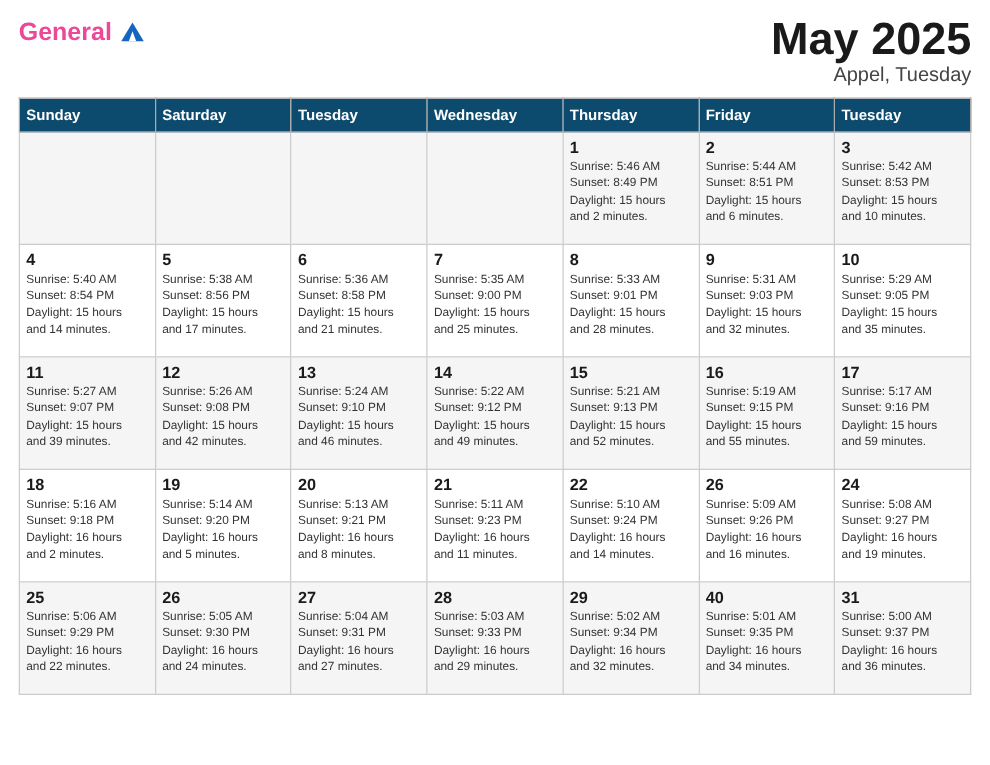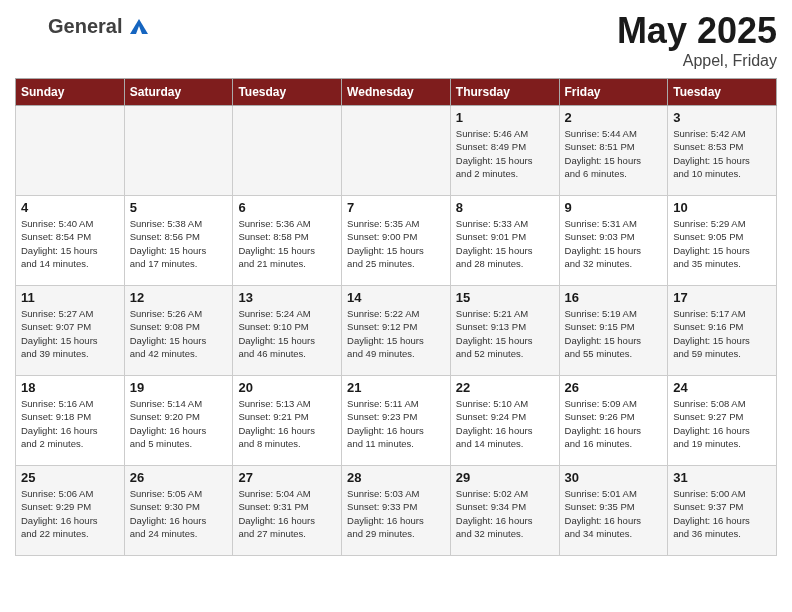--- a/index.html
+++ b/index.html
@@ -35,21 +35,21 @@
     .location {
       font-size: 16px;
       color: #444;
     }
     table {
       width: 100%;
       border-collapse: collapse;
       table-layout: fixed;
     }
     thead tr th {
-      background-color: #7f1d1d;
+      background-color: #0c4a6e;
       color: #fff;
       font-size: 12px;
       font-weight: bold;
       padding: 6px 5px;
       text-align: left;
       border: 1px solid #aaa;
     }
     tbody tr td {
       border: 1px solid #ccc;
       vertical-align: top;
@@ -78,31 +78,31 @@
       background: #f5f5f5 !important;
     }
   </style>
 </head>
 <body>
 
 <div class="container">
   <div class="header">
     <div class="logo">
       <div style="display:flex;flex-direction:column;line-height:1.1;">
-        <span style="font-size:20px;font-weight:bold;color:#404040;margin-left:33px;">General
+        <span style="font-size:20px;font-weight:bold;color:#ec4899;">General
           <svg width="22" height="22" viewBox="0 0 22 22" style="vertical-align:middle;margin-bottom:2px;">
             <polygon points="2,18 11,3 20,18" fill="#1565c0"></polygon>
             <polygon points="8,18 11,10 14,18" fill="#fff"></polygon>
           </svg>
         </span>
       </div>
     </div>
     <div class="title-block">
       <div class="month-title">May 2025</div>
-      <div class="location">Appel, Friday</div>
+      <div class="location">Appel, Tuesday</div>
     </div>
   </div>
 
   <table>
     <thead>
       <tr>
       <th>Sunday</th>
           <th>Saturday</th>
           <th>Tuesday</th>
           <th>Wednesday</th>
@@ -235,21 +235,21 @@
           </td>
           <td>
             <span class="day-num">28</span>
             <div class="day-info">Sunrise: 5:03 AM<br>Sunset: 9:33 PM<br>Daylight: 16 hours<br>and 29 minutes.</div>
           </td>
           <td>
             <span class="day-num">29</span>
             <div class="day-info">Sunrise: 5:02 AM<br>Sunset: 9:34 PM<br>Daylight: 16 hours<br>and 32 minutes.</div>
           </td>
           <td>
-            <span class="day-num">30</span>
+            <span class="day-num">40</span>
             <div class="day-info">Sunrise: 5:01 AM<br>Sunset: 9:35 PM<br>Daylight: 16 hours<br>and 34 minutes.</div>
           </td>
           <td>
             <span class="day-num">31</span>
             <div class="day-info">Sunrise: 5:00 AM<br>Sunset: 9:37 PM<br>Daylight: 16 hours<br>and 36 minutes.</div>
           </td>
         </tr>
       </tbody>
   </table>
 </div>

